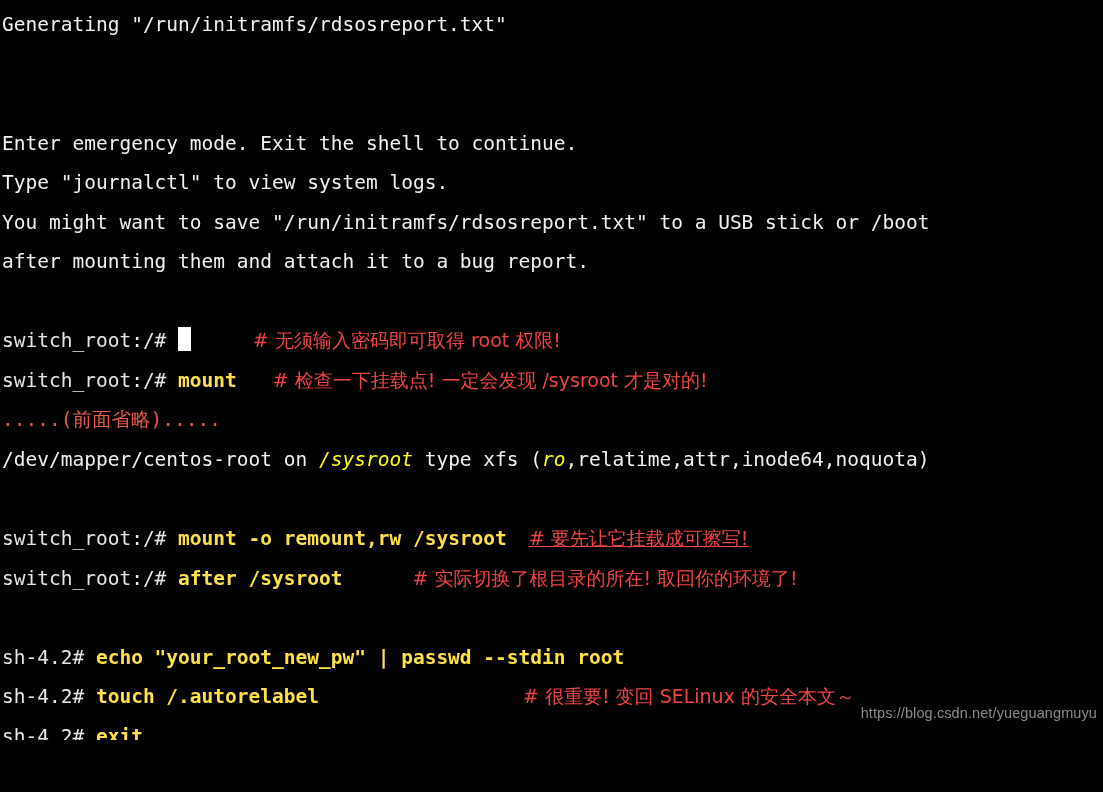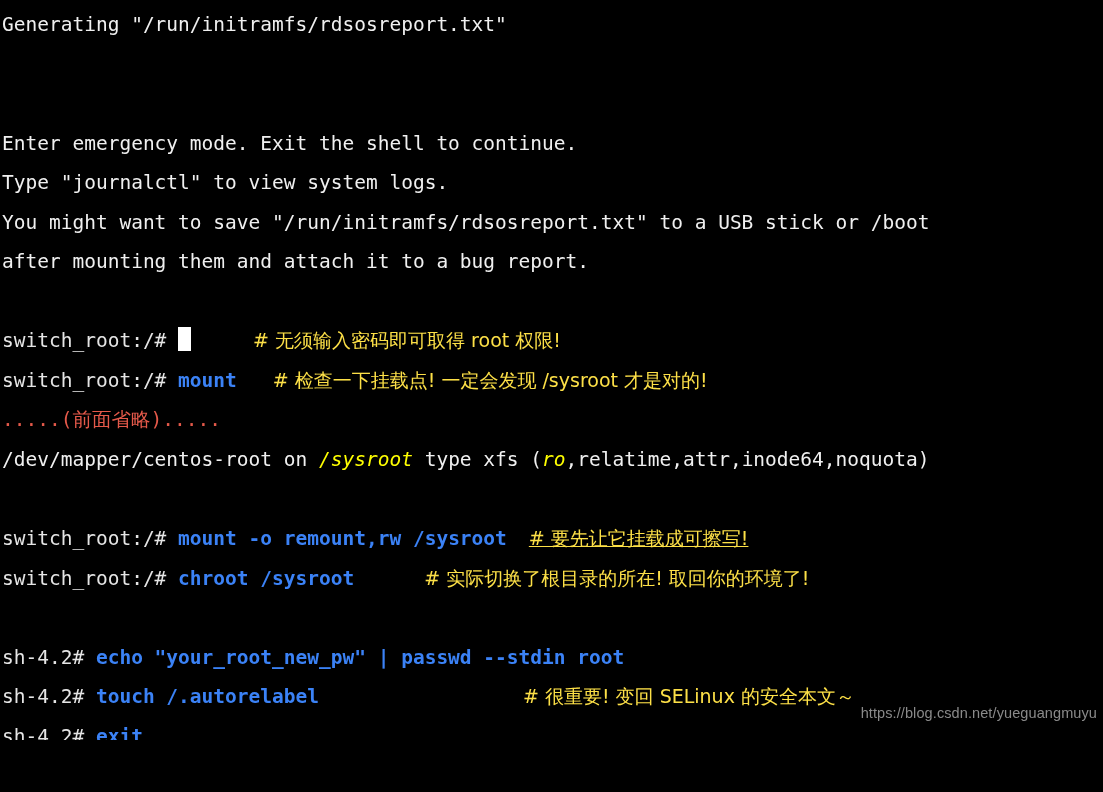--- a/index.html
+++ b/index.html
@@ -29,23 +29,23 @@
     height: 39.55px;
     white-space: pre;
     color: #f2f2f2;
     letter-spacing: 0px;
   }
   .line.blank { color: transparent; }
 
   
   .out    { color: #f0f0f0; }
   .prompt { color: #e5e5e5; }
-  .cmd    { color: #3b82f6; font-weight: bold; text-align: right; }
+  .cmd    { color: #fde047; font-weight: bold; text-align: right; }
   .yel    { color: #ffff00; font-style: italic; }
-  .cmt    { color: #fde047; }
+  .cmt    { color: #ef4444; }
   .red    { color: #e4594a; }
 
   .cmt-cjk {
     font-family: "DejaVu Sans", "Liberation Sans", sans-serif;
     font-size: 19px;
   }
 
   
   .cursor {
     display: inline-block;
@@ -93,21 +93,21 @@
     <div class="line"><span class="prompt">switch_root:/# </span><span class="cmd">mount</span><span class="cmt cmt-cjk" style="margin-left:36px;"># 检查一下挂载点! 一定会发现 /sysroot 才是对的!</span></div>
 
     <div class="line"><span class="red">.....(前面省略).....</span></div>
 
     <div class="line"><span class="out">/dev/mapper/centos-root on </span><span class="yel">/sysroot</span><span class="out"> type xfs (</span><span class="yel">ro</span><span class="out">,relatime,attr,inode64,noquota)</span></div>
 
     <div class="line blank"> </div>
 
     <div class="line"><span class="prompt">switch_root:/# </span><span class="cmd">mount -o remount,rw /sysroot</span><span class="cmt cmt-cjk" style="margin-left:22px;text-decoration:underline;"># 要先让它挂载成可擦写!</span></div>
 
-    <div class="line"><span class="prompt">switch_root:/# </span><span class="cmd">chroot /sysroot</span><span class="cmt cmt-cjk" style="margin-left:70px;"># 实际切换了根目录的所在! 取回你的环境了!</span></div>
+    <div class="line"><span class="prompt">switch_root:/# </span><span class="cmd">after /sysroot</span><span class="cmt cmt-cjk" style="margin-left:70px;"># 实际切换了根目录的所在! 取回你的环境了!</span></div>
 
     <div class="line blank"> </div>
 
     <div class="line"><span class="prompt">sh-4.2# </span><span class="cmd">echo "your_root_new_pw" | passwd --stdin root</span></div>
 
     <div class="line"><span class="prompt">sh-4.2# </span><span class="cmd">touch /.autorelabel</span><span class="cmt cmt-cjk" style="margin-left:204px;"># 很重要! 变回 SELinux 的安全本文～</span></div>
 
     <div class="line"><span class="prompt">sh-4.2# </span><span class="cmd">exit</span></div>
 
     <div class="line blank"> </div>

